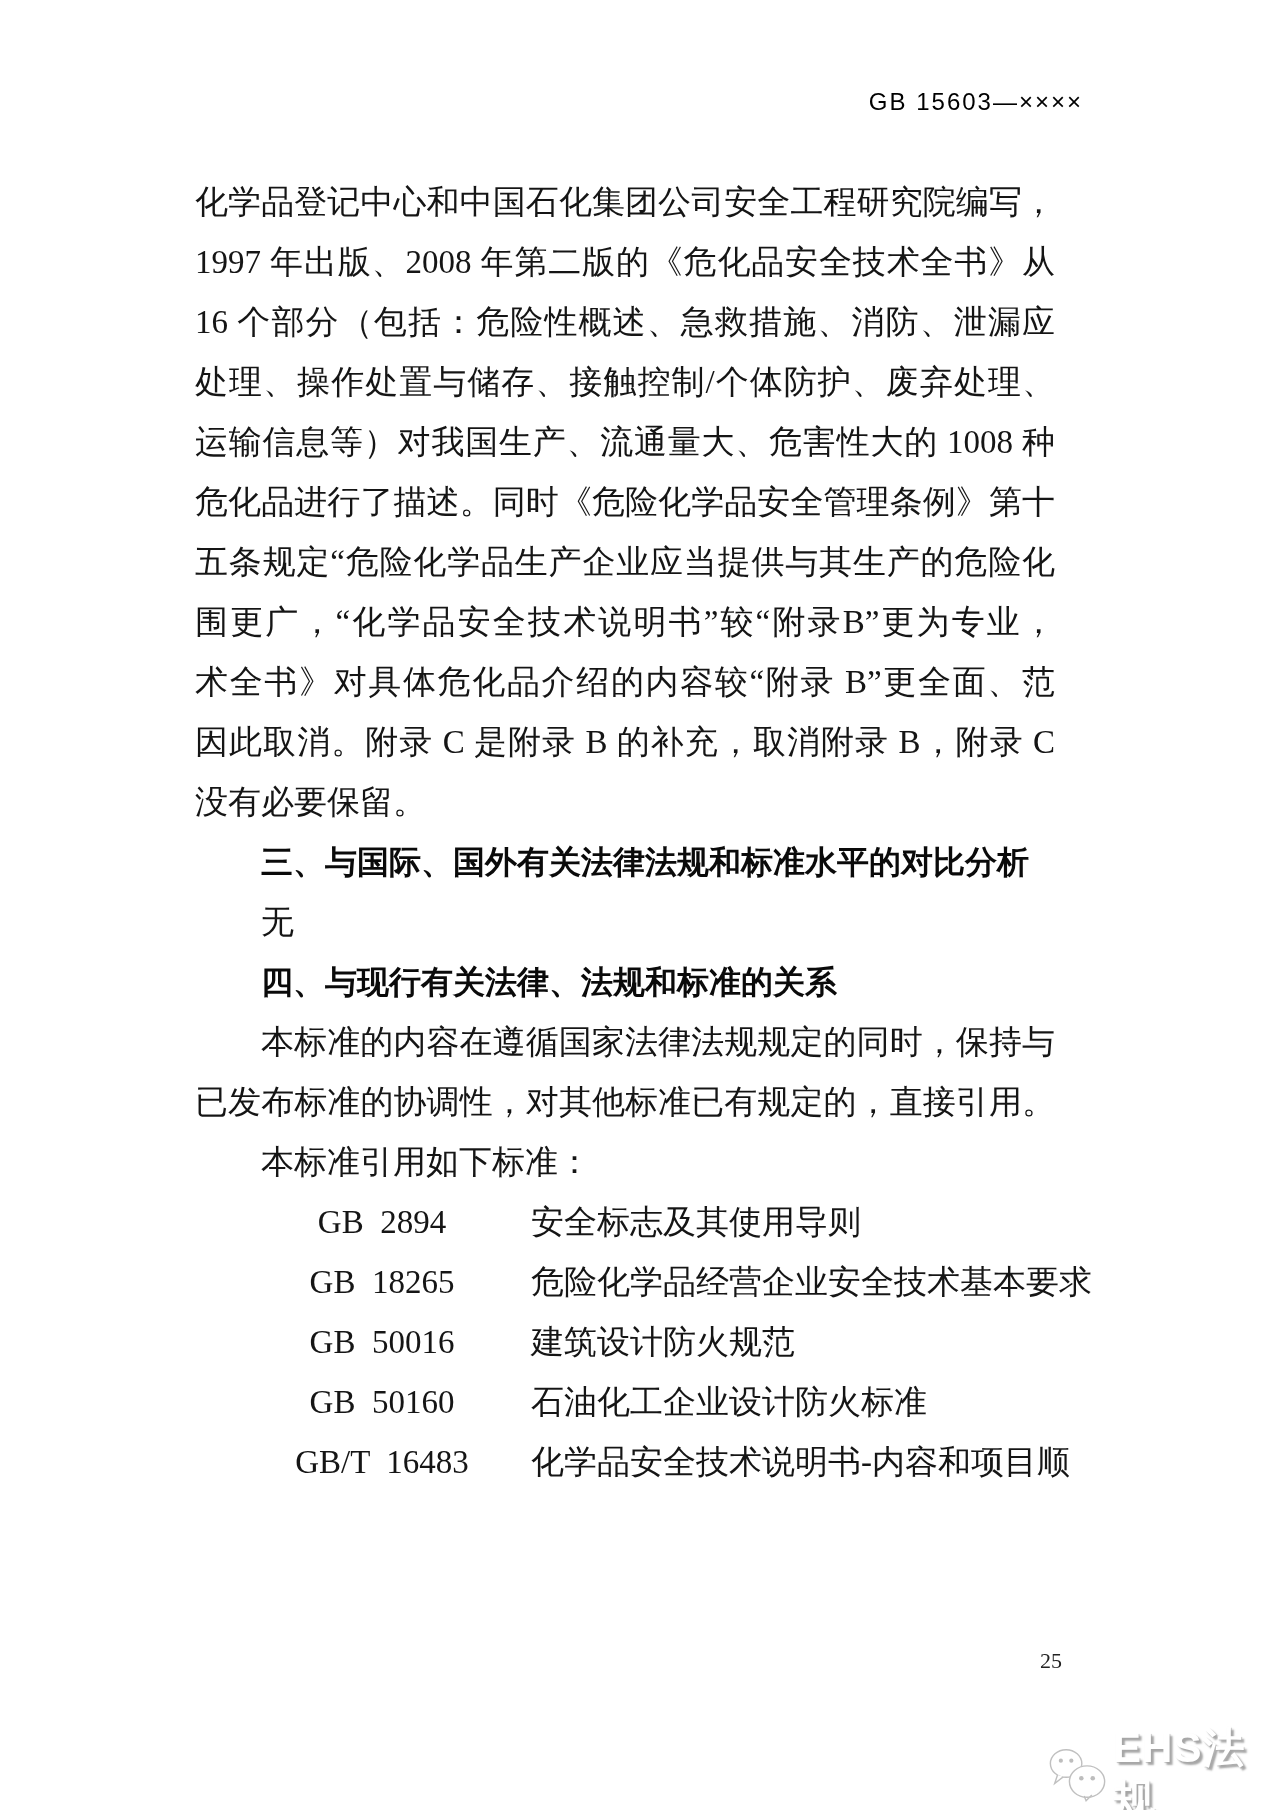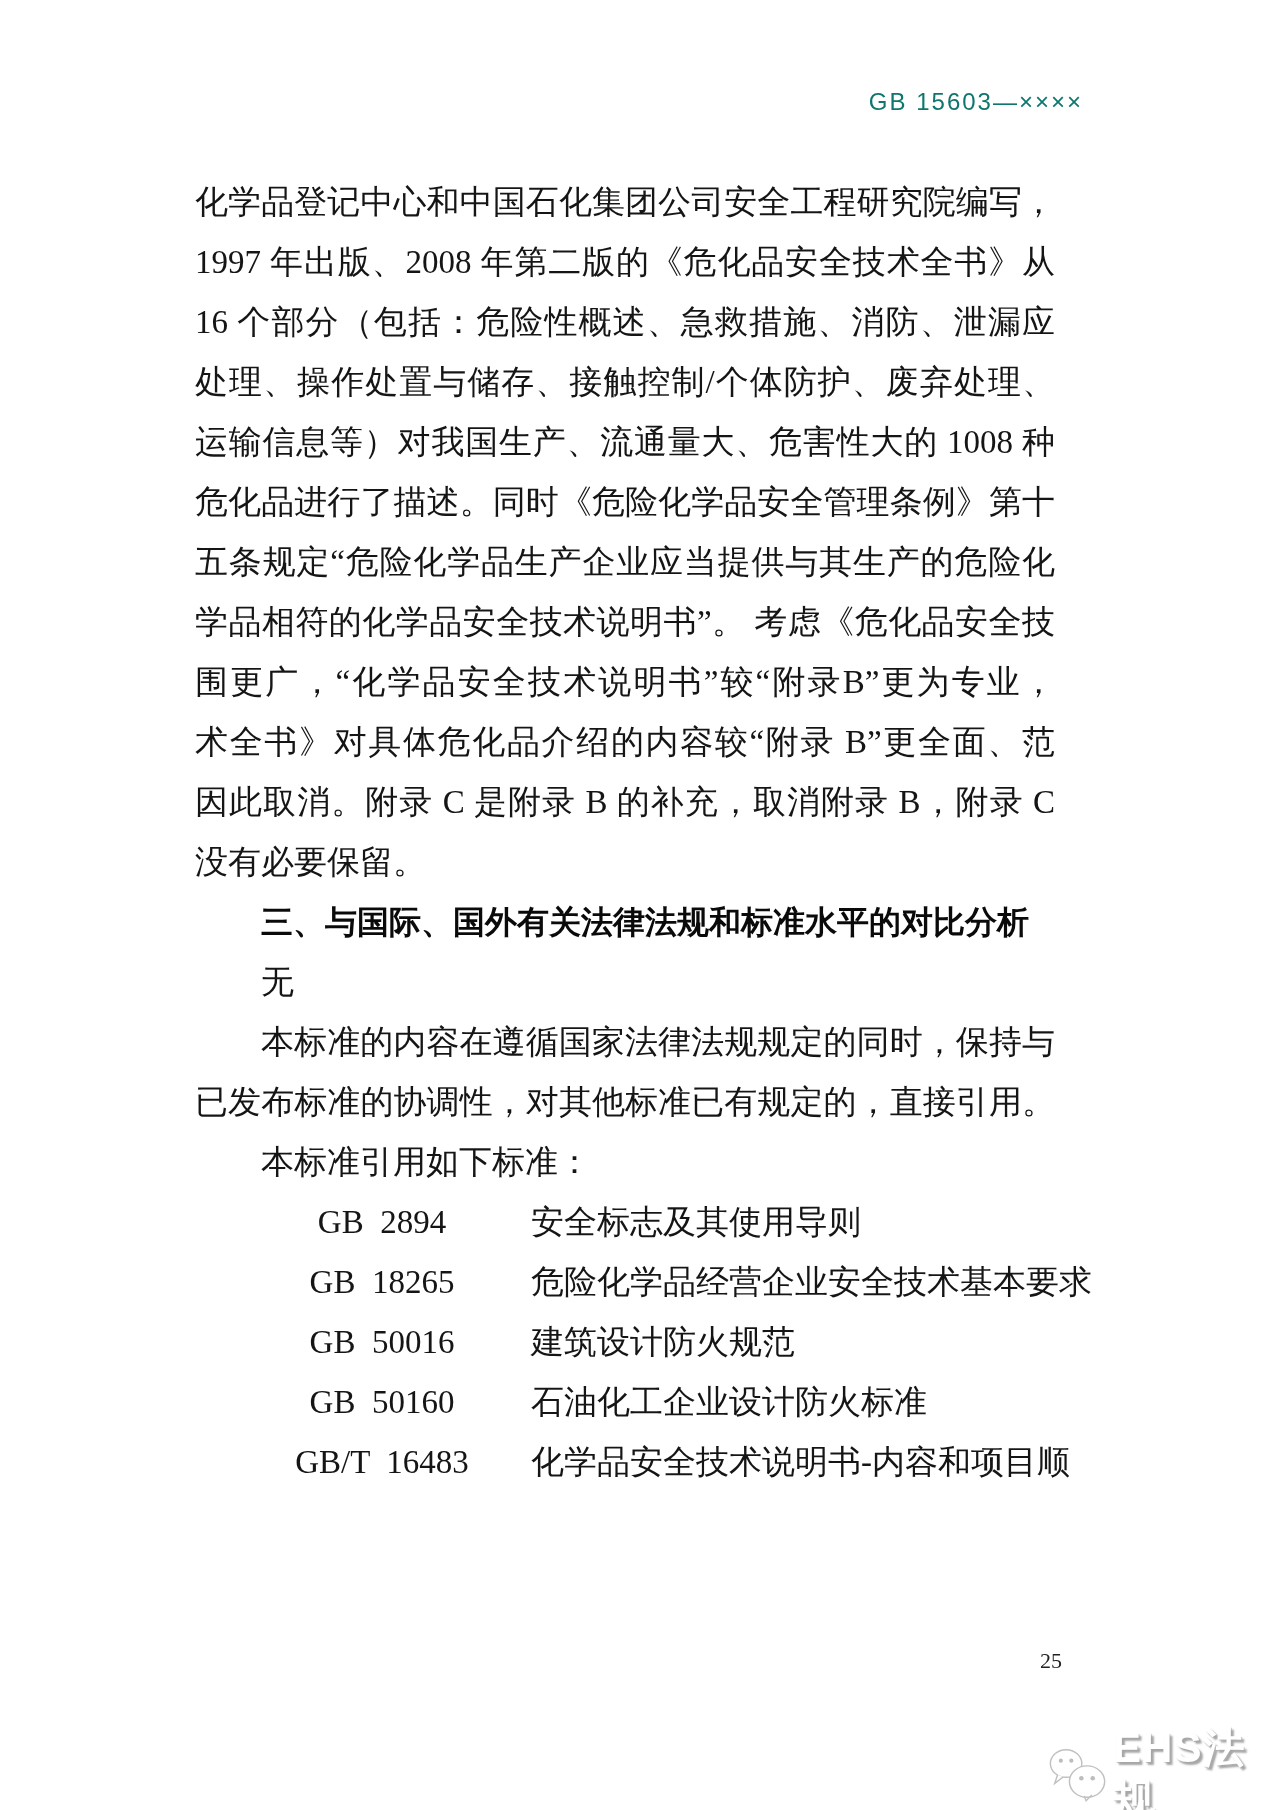--- a/index.html
+++ b/index.html
@@ -12,21 +12,21 @@
     font-family: "Liberation Serif", serif;
     color: #151515;
   }
   .header {
     position: absolute;
     top: 88px;
     right: 197px;
     font-family: "Liberation Sans", sans-serif;
     font-size: 24px;
     letter-spacing: 2px;
-    color: #0f766e;
+    color: #000000;
   }
   .body-block {
     position: absolute;
     left: 195px;
     top: 172px;
     width: 860px;
     font-size: 33px;
     line-height: 60px;
     letter-spacing: 0px;
   }
@@ -87,27 +87,27 @@
   <div class="header">GB 15603—××××</div>
 
   <div class="body-block">
     <div class="line justify">化学品登记中心和中国石化集团公司安全工程研究院编写，</div>
     <div class="line justify">1997 年出版、2008 年第二版的《危化品安全技术全书》从</div>
     <div class="line justify">16 个部分（包括：危险性概述、急救措施、消防、泄漏应急</div>
     <div class="line justify">处理、操作处置与储存、接触控制/个体防护、废弃处理、</div>
     <div class="line justify">运输信息等）对我国生产、流通量大、危害性大的 1008 种</div>
     <div class="line justify">危化品进行了描述。同时《危险化学品安全管理条例》第十</div>
     <div class="line justify">五条规定“危险化学品生产企业应当提供与其生产的危险化</div>
-    <div class="line justify">学品相符的化学品安全技术说明书”。 考虑《危化品安全技</div>
     <div class="line justify">围更广，“化学品安全技术说明书”较“附录B”更为专业，</div>
     <div class="line justify">术全书》对具体危化品介绍的内容较“附录 B”更全面、范</div>
     <div class="line justify">因此取消。附录 C 是附录 B 的补充，取消附录 B，附录 C 也</div>
     <div class="line">没有必要保留。</div>
     <div class="line heading">三、与国际、国外有关法律法规和标准水平的对比分析</div>
     <div class="line indent">无</div>
+    <div class="line heading">四、与现行有关法律、法规和标准的关系</div>
     <div class="line indent justify">本标准的内容在遵循国家法律法规规定的同时，保持与</div>
     <div class="line justify">已发布标准的协调性，对其他标准已有规定的，直接引用。</div>
     <div class="line indent">本标准引用如下标准：</div>
 
     <div class="line gb-row">
       <span class="gb-code">GB  2894</span><span class="gb-desc">安全标志及其使用导则</span>
     </div>
     <div class="line gb-row">
       <span class="gb-code">GB  18265</span><span class="gb-desc">危险化学品经营企业安全技术基本要求</span>
     </div>

